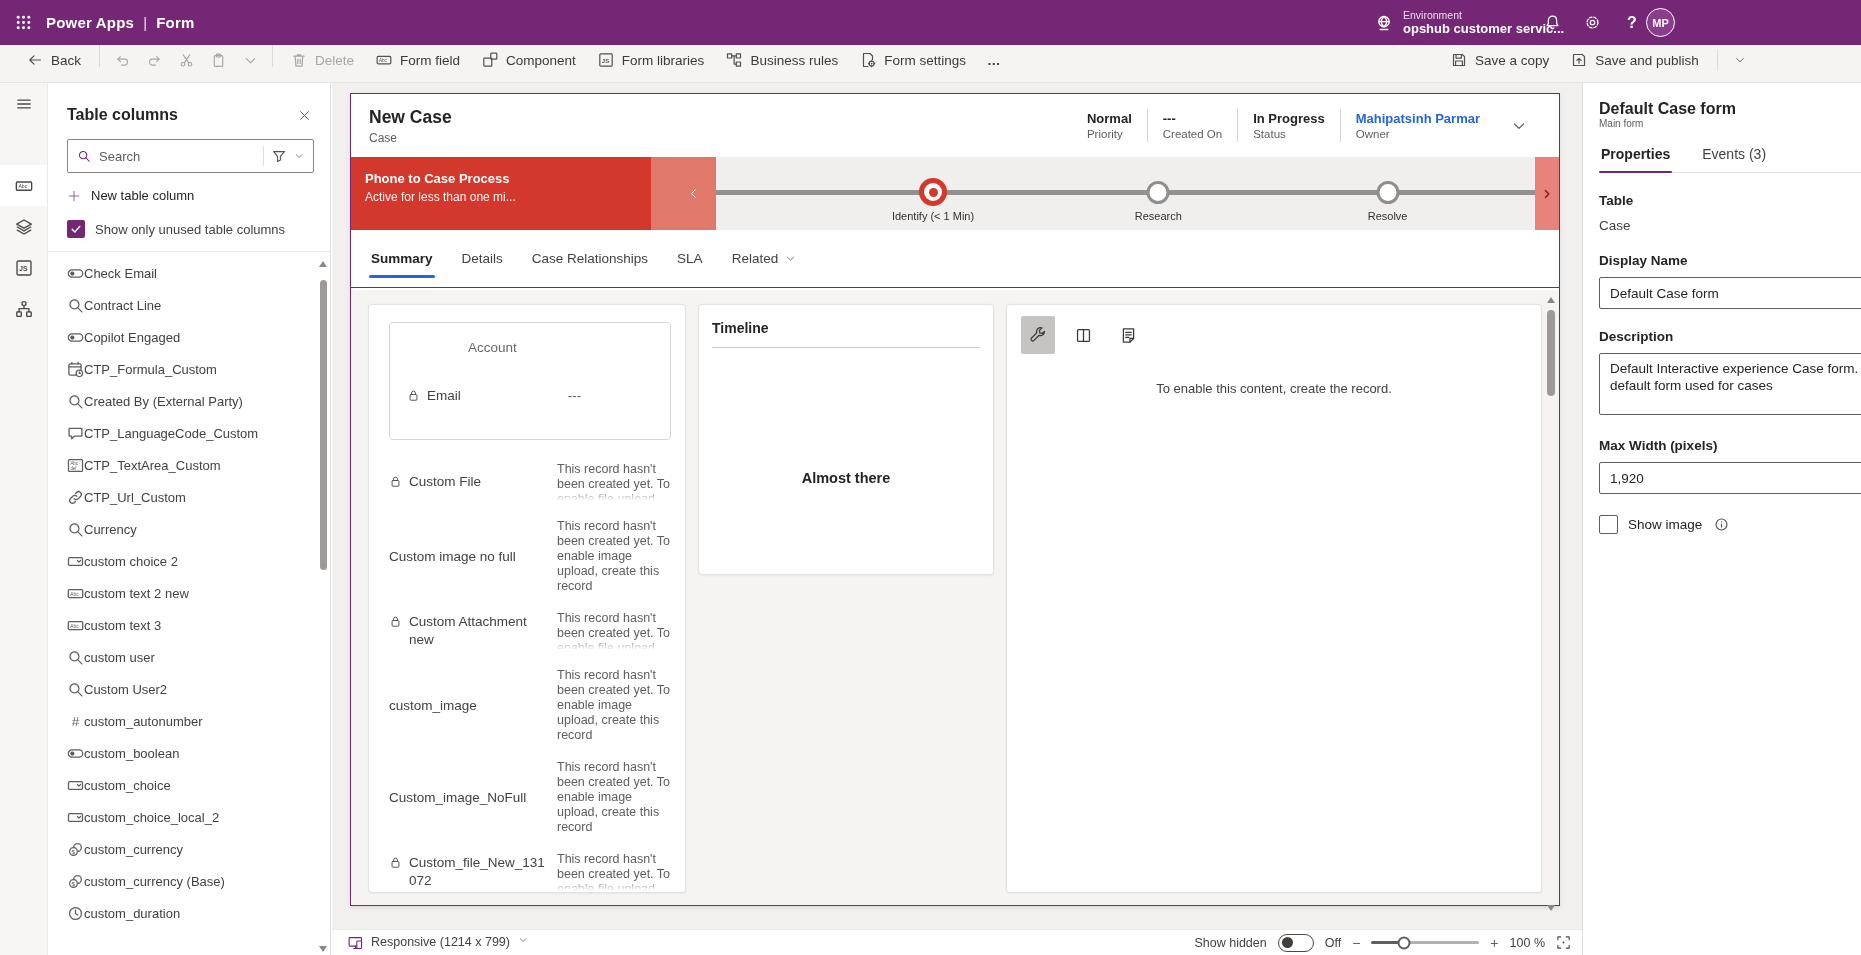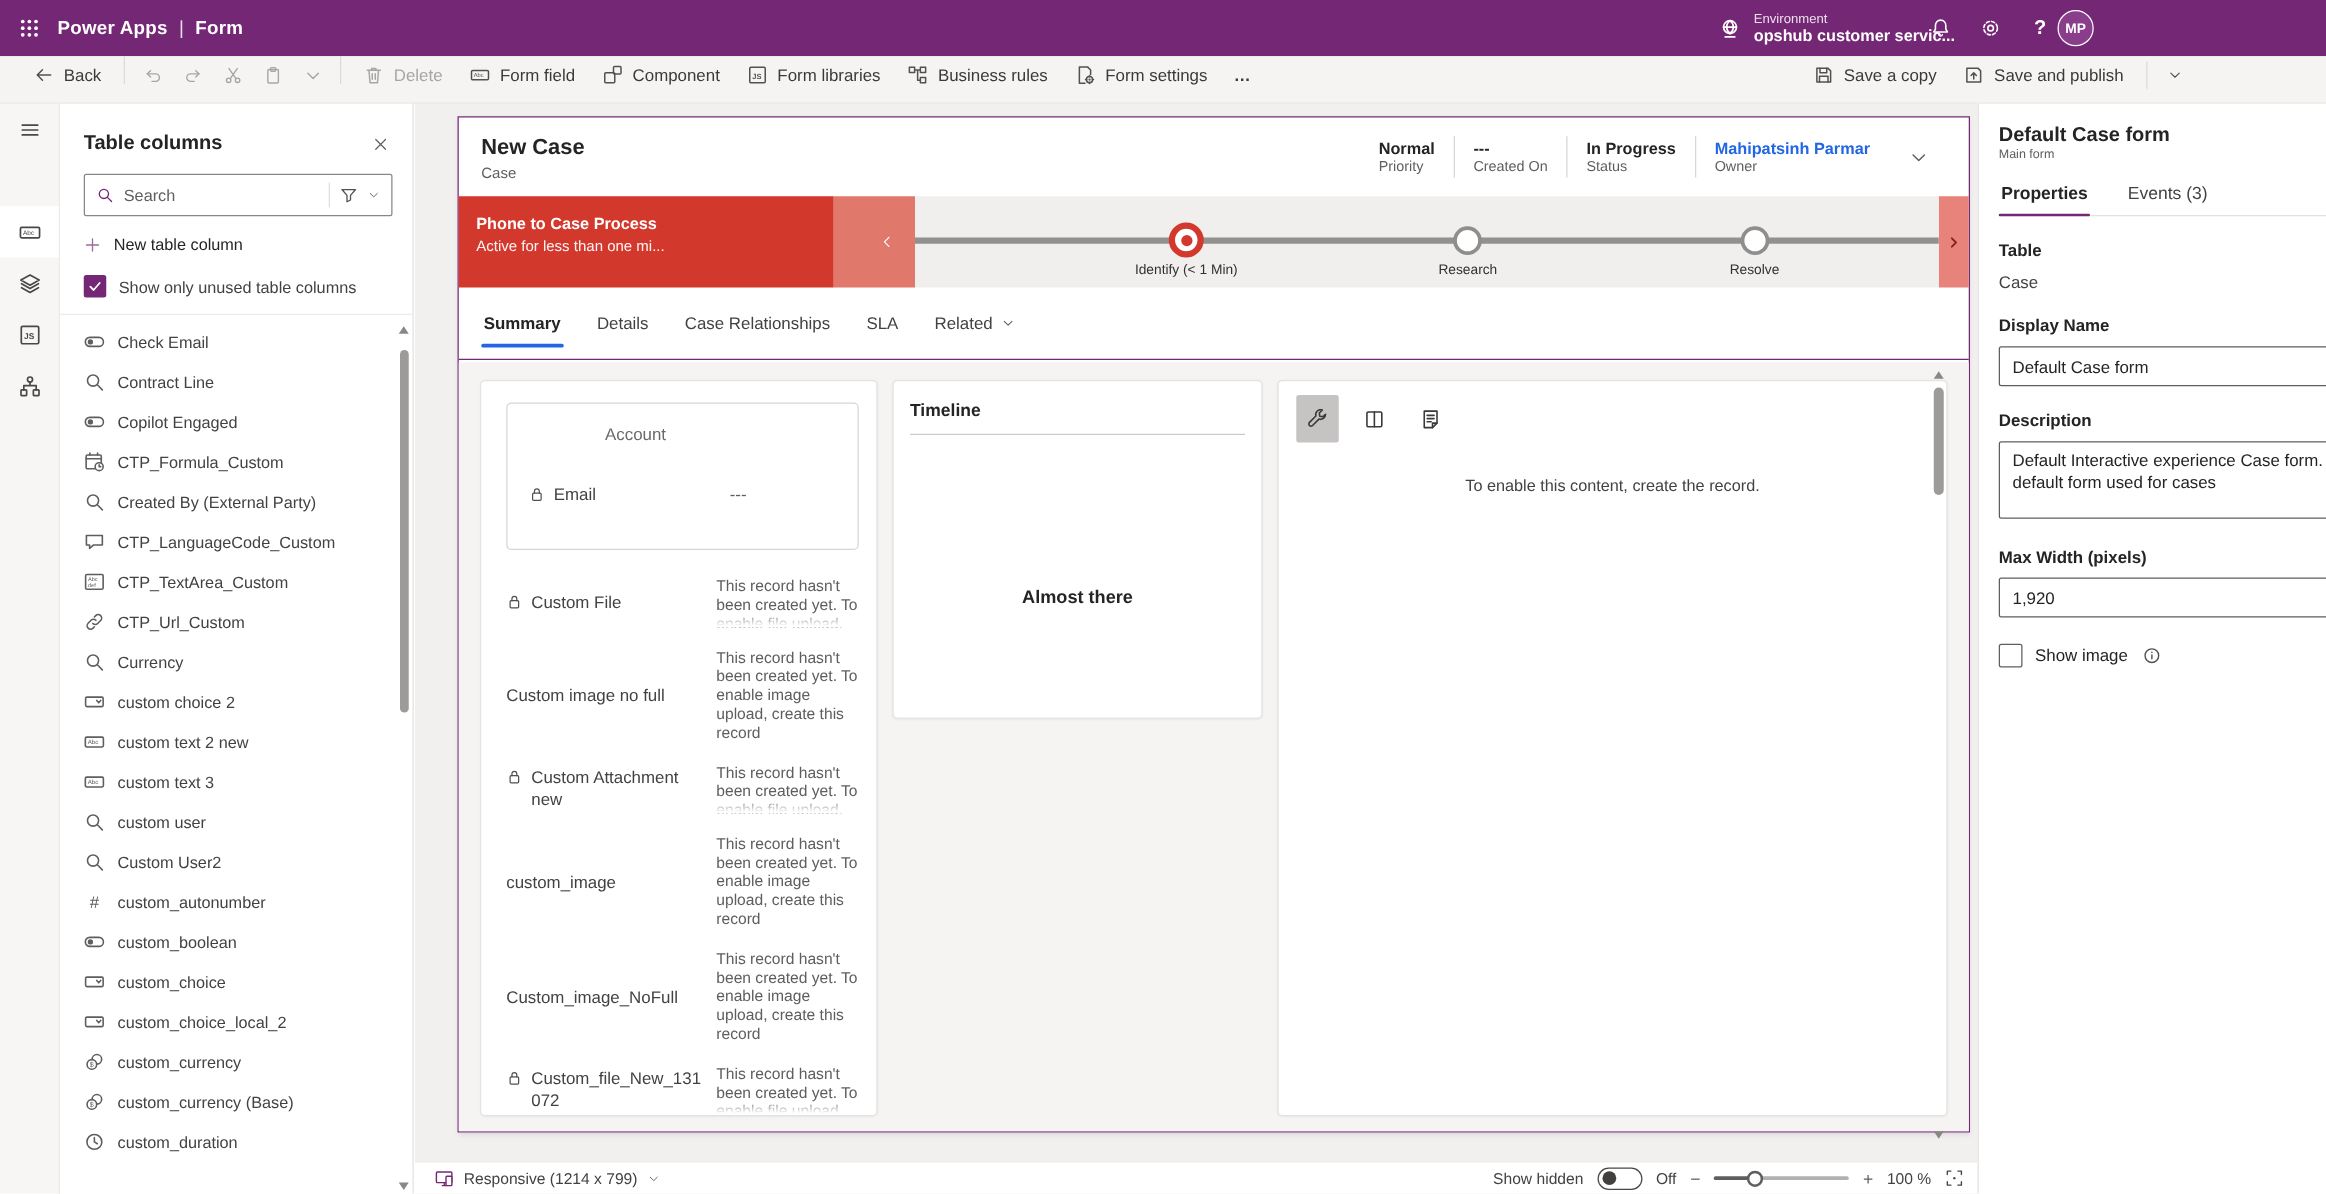--- a/index.html
+++ b/index.html
@@ -59,33 +59,33 @@
   .lp-search input::placeholder{color:#605e5c}
   .lps-div{width:1px;height:20px;background:#e1dfdd}
   .lp-search .fchev{width:10px;height:10px;color:#605e5c}
   .lp-new{margin:15px 19px 0;display:flex;align-items:center;gap:10px;font-size:13px;color:#242424;cursor:pointer}
   .lp-new .plus{color:#9a6b9a;width:14px;height:14px}
   .lp-check{margin:17px 19px 13px;display:flex;align-items:center;gap:10px;font-size:13px;color:#424242;cursor:pointer}
   .cb{width:18px;height:18px;border-radius:2px;background:var(--brand);display:flex;align-items:center;justify-content:center;color:#fff;flex:none}
   .cb [data-icon]{width:12px;height:12px}
   .lp-div{border-top:1px solid #edebe9}
   .lp-list{padding:5px 12px 0 19px;overflow:hidden;height:694px}
-  .lrow{height:32px;display:flex;align-items:center;gap:10px;cursor:pointer}
+  .lrow{height:32px;display:flex;align-items:center;cursor:pointer}
   .lrow .li{width:17px;height:17px;color:#605e5c}
   .ltxt{font-size:13px;color:#424242;white-space:nowrap}
   .hashsym{font-size:13.5px;color:#605e5c}
   
   .lp-scroll{position:absolute;right:1px;top:176px;bottom:1px;width:12px;display:flex;flex-direction:column;align-items:center}
   .saru{width:0;height:0;border-left:4px solid transparent;border-right:4px solid transparent;border-bottom:6px solid #8a8886;margin-top:2px}
   .sard{width:0;height:0;border-left:4px solid transparent;border-right:4px solid transparent;border-top:6px solid #8a8886;margin-top:auto;margin-bottom:2px}
   .lp-thumb{position:absolute;top:21px;width:7px;height:290px;border-radius:4px;background:#9d9b99}
 
   
   .canvas{position:absolute;top:83px;left:332px;width:1250px;bottom:0;background:#f1f0ef}
-  .formcard{position:absolute;left:34px;top:10px;width:1210px;height:813px;background:#fff;border:1px solid var(--brand);box-shadow:0 1.6px 4px rgba(0,0,0,.09)}
+  .formcard{position:absolute;left:18px;top:10px;width:1210px;height:813px;background:#fff;border:1px solid var(--brand);box-shadow:0 1.6px 4px rgba(0,0,0,.09)}
   .fc-top{border-bottom:1px solid var(--brand)}
   .fc-head{height:63px;display:flex;align-items:center;padding:0 32px 0 18px}
   .fc-title .t{font-size:17.5px;font-weight:600;color:#242424}
   .fc-title .s{font-size:12px;color:#605e5c;margin-top:3px}
   .fc-fields{margin-left:auto;display:flex;align-items:center}
   .hf{padding:2px 15px;text-align:left}
   .hf + .hf{border-left:1px solid #d8d6d4}
   .hf .v{font-size:13px;font-weight:600;color:#242424;white-space:nowrap}
   .hf.link .v{color:var(--link);cursor:pointer}
   .hf .l{font-size:11.5px;color:#605e5c;margin-top:2px}
@@ -143,21 +143,21 @@
   .ibtn [data-icon]{width:17px;height:17px}
   .ibtn.sel{background:#c6c4c2}
   .cc-msg{margin-top:27px;text-align:center;font-size:13px;color:#424242}
 
   
   .vscroll{position:absolute;left:1212px;top:212px;width:14px;height:618px;display:flex;flex-direction:column;align-items:center}
   .vs-thumb{position:absolute;top:15px;width:8px;height:86px;border-radius:4px;background:#9d9b99}
 
   
   .statusbar{position:absolute;left:0;right:0;bottom:0;height:26px;background:#fff;border-top:1px solid #eceae8;display:flex;align-items:center;font-size:12.5px;color:#424242;padding:0 11px 0 16px}
-  .sb-left{display:flex;align-items:center;gap:8px;cursor:pointer}
+  .sb-left{display:flex;align-items:flex-start;gap:8px;cursor:pointer}
   .sb-left [data-icon]{width:15px;height:15px;color:var(--brand)}
   .sb-left .schev{width:10px;height:10px;color:#605e5c}
   .sb-right{margin-left:auto;display:flex;align-items:center;gap:11px}
   .tg{width:36px;height:18px;border:1px solid #4a4846;border-radius:9px;position:relative;background:#fff;cursor:pointer;flex:none}
   .tg::after{content:"";position:absolute;left:3px;top:2.5px;width:11px;height:11px;border-radius:50%;background:#423f3d}
   .zminus,.zplus{font-size:14px;color:#605e5c;cursor:pointer}
   .slider{width:108px;height:3px;border-radius:2px;background:linear-gradient(to right,#605e5c 0 30%,#b3b1af 30% 100%);position:relative;cursor:pointer}
   .knob{position:absolute;left:30%;top:50%;transform:translate(-50%,-50%);width:13px;height:13px;border-radius:50%;background:#fff;border:2px solid #605e5c}
   .fit{width:15px;height:15px;color:#4a4846;cursor:pointer}
 

